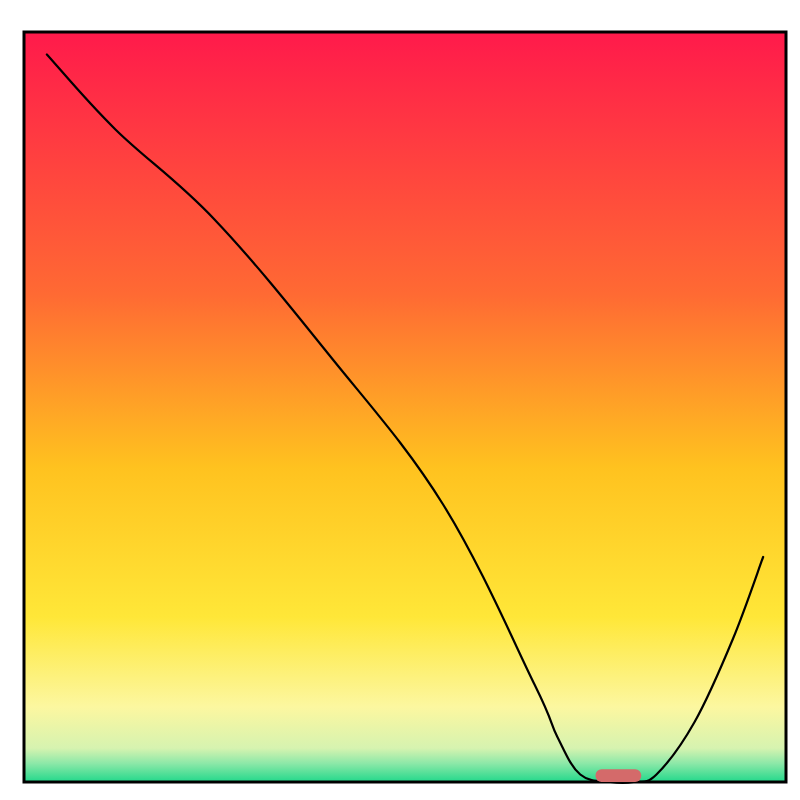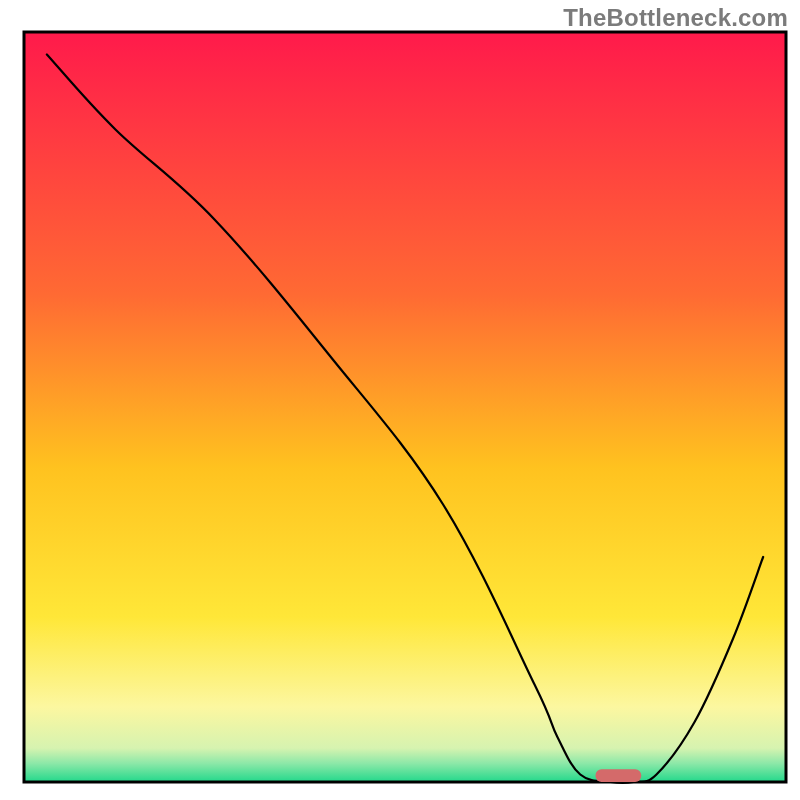--- a/index.html
+++ b/index.html
@@ -29,21 +29,20 @@
     left: 0;
     top: 0;
     width: 800px;
     height: 800px;
   }
 </style>
 </head>
 <body>
 
 <div class="stage">
-  <div class="watermark">TheBottleneck.com</div>
 
   <svg class="plot" viewBox="0 0 800 800">
     <defs>
       <linearGradient id="bg-grad" x1="0" y1="0" x2="0" y2="1">
           <stop offset="0.00%" stop-color="#ff1a4b"></stop>
           <stop offset="35.00%" stop-color="#ff6a33"></stop>
           <stop offset="58.00%" stop-color="#ffc21f"></stop>
           <stop offset="78.00%" stop-color="#ffe738"></stop>
           <stop offset="90.00%" stop-color="#fcf7a0"></stop>
           <stop offset="95.50%" stop-color="#d6f3b0"></stop>

